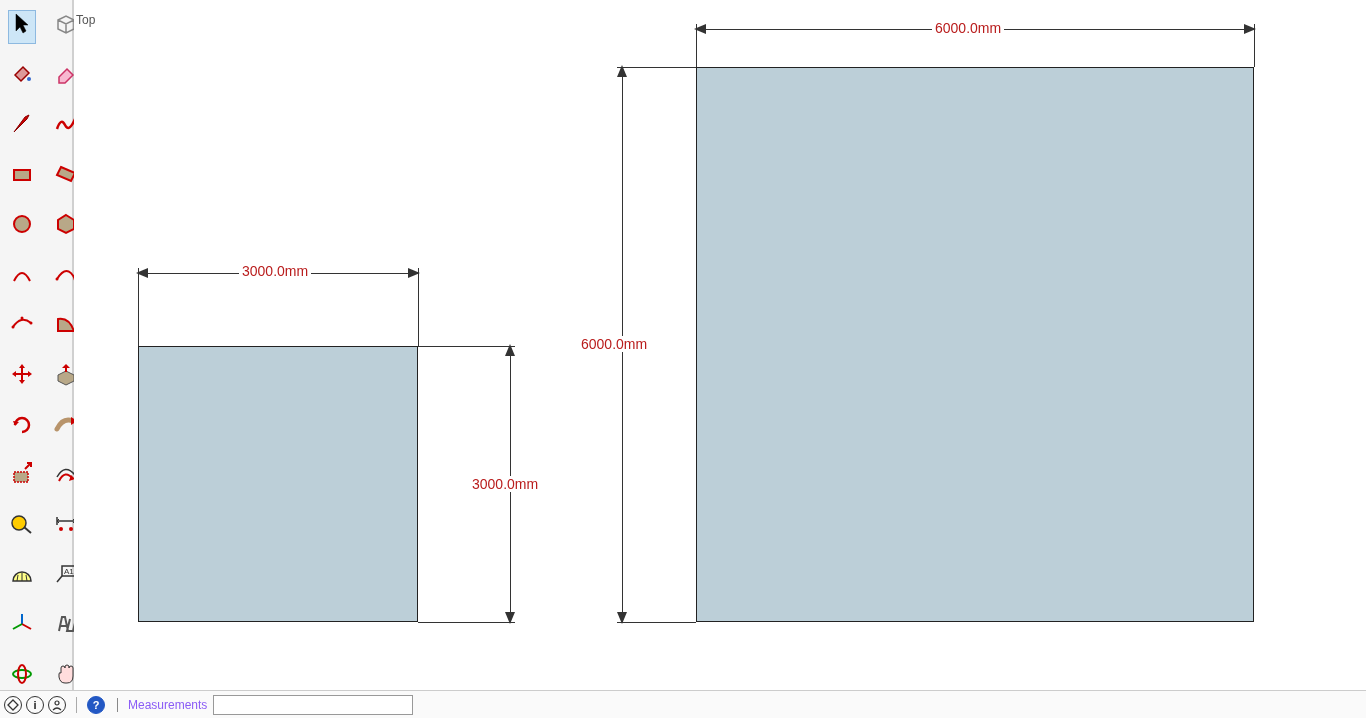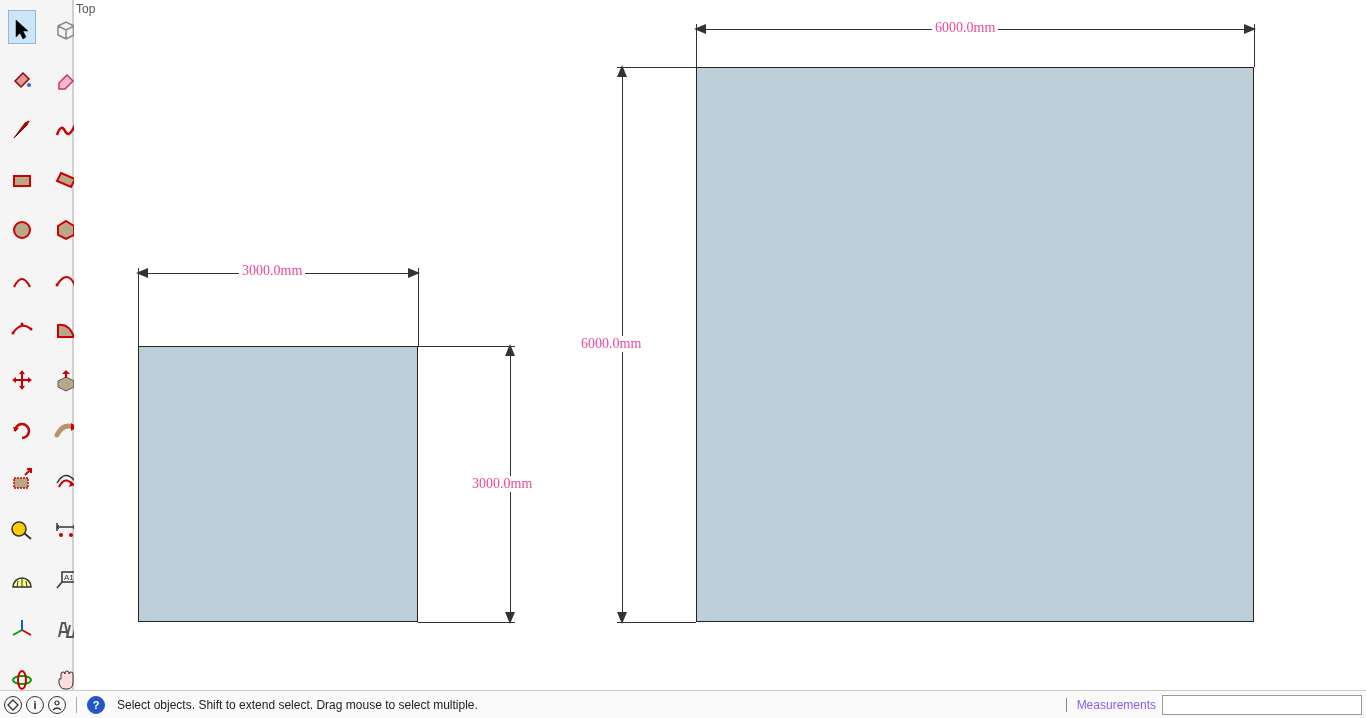--- a/index.html
+++ b/index.html
@@ -11,37 +11,37 @@
     background: #f5f5f5;
     border-right: 2px solid #d0d0d0;
     display: flex;
     flex-direction: column;
     padding-top: 2px;
   }
   .tool-row { display: flex; }
   .tool-btn {
     width: 34px; height: 34px;
     margin: 8px;
-    display: flex; align-items: flex-end; justify-content: center;
+    display: flex; align-items: flex-start; justify-content: center;
     cursor: pointer;
     border: 1px solid transparent;
   }
   .tool-btn.active { background: #cde6f7; border:1px solid #8db9e0; }
   .tool-btn svg { width: 26px; height: 26px; }
   .canvas { flex: 1; position: relative; background: #fff; }
   .view-label {
-    position: absolute; top: 2px; left: 2px;
+    position: absolute; top: 13px; left: 2px;
     font-size: 12px; color: #555;
   }
   .face {
     position: absolute;
     background: #bccfd8;
     border: 1.5px solid #222;
   }
-  .dim-text { position: absolute; font-size: 14px; color: #ec4899; background: #fff; padding: 0 3px; white-space: nowrap; font-family: Liberation Serif, serif; }
+  .dim-text { position: absolute; font-size: 14px; color: #b91c1c; background: #fff; padding: 0 3px; white-space: nowrap; }
   .dim-line { position: absolute; background: #333; }
   .dim-arrow { position: absolute; }
   .statusbar {
     height: 28px;
     border-top: 1px solid #ccc;
     display: flex; align-items: center;
     font-size: 12px; color: #222;
     padding: 0 4px;
     background: #fafafa;
   }
@@ -374,18 +374,17 @@
       <div class="status-ico">i</div>
       <div class="status-ico">
           <svg width="12" height="12" viewBox="0 0 12 12">
             <circle cx="6" cy="4" r="2" fill="none" stroke="#333" stroke-width="1.2"></circle>
             <path d="M2 11 Q6 7 10 11" fill="none" stroke="#333" stroke-width="1.2"></path>
           </svg>
         </div>
       <div class="status-sep"></div>
       <div class="status-ico" style="background:#2358c4;color:#fff;border-color:#2358c4">?</div>
     </div>
-    <div class="status-msg">Select objects. Shift to extend select. Drag mouse to select multiple.</div>
     <div class="measure-divider"></div>
     <div class="measure-label">Measurements</div>
     <input class="measure-box" value="" style="">
   </div>
 </div>
 
 </body></html>

